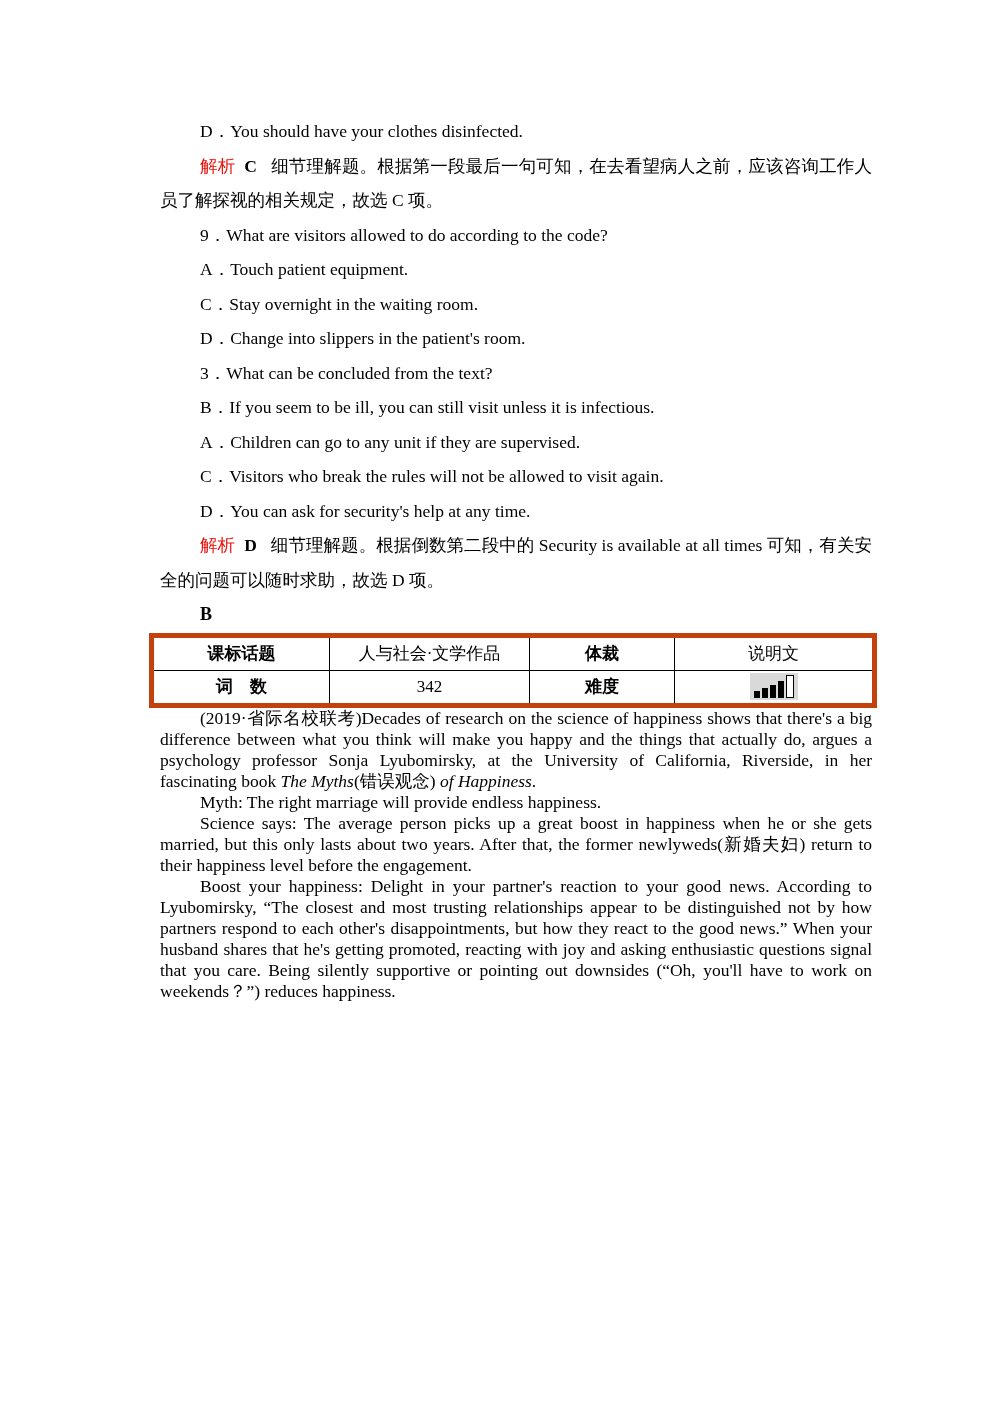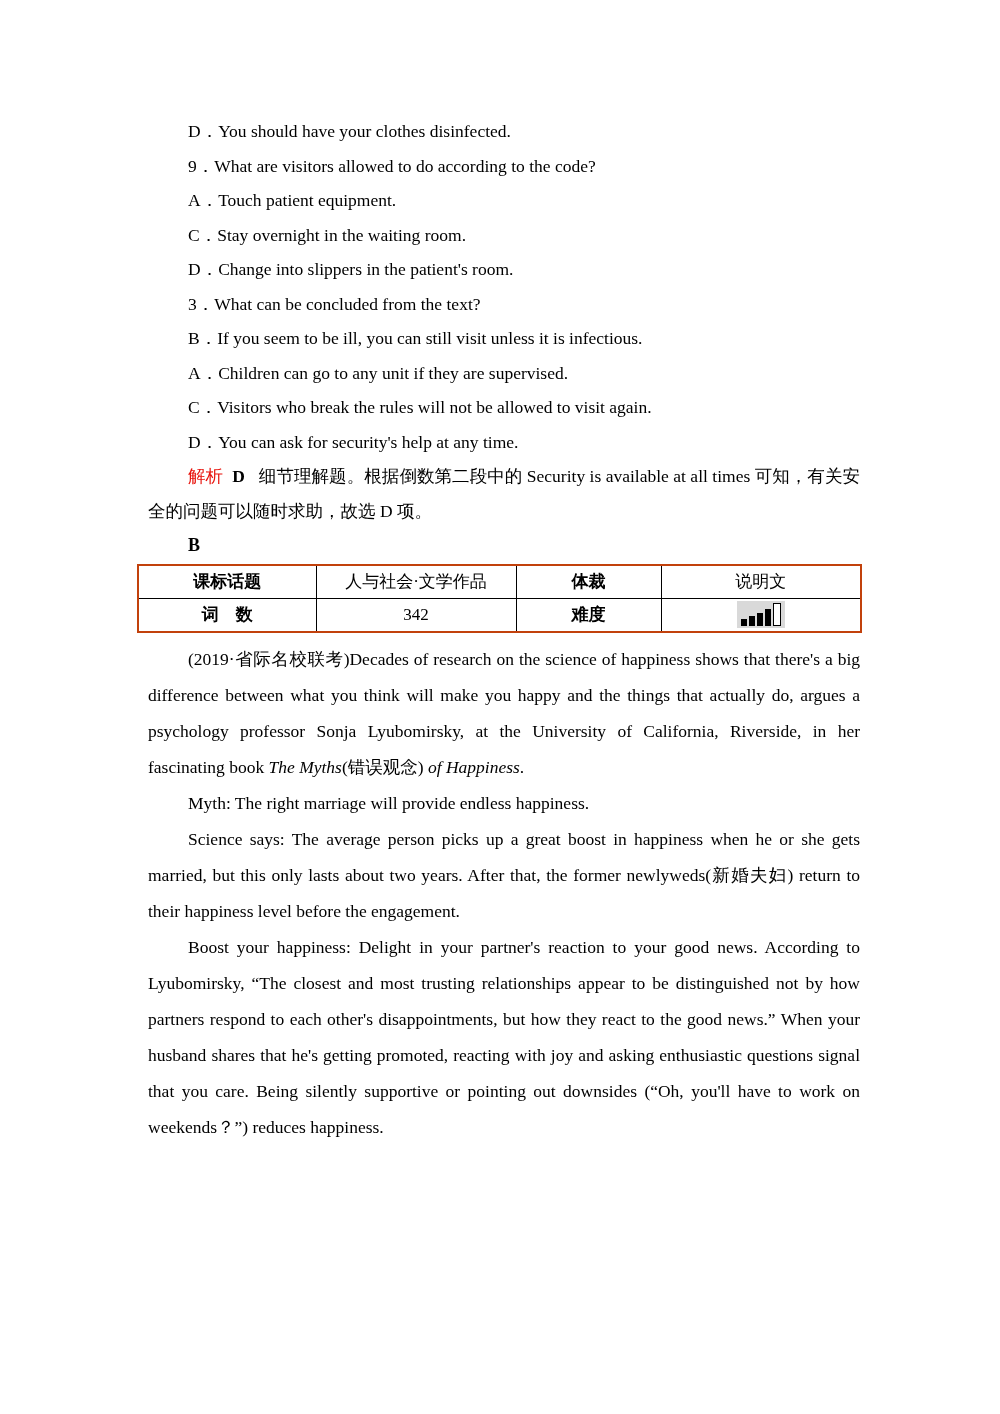--- a/index.html
+++ b/index.html
@@ -10,21 +10,21 @@
   body {
     width: 1000px;
     height: 1414px;
     position: relative;
     font-family: "Liberation Serif", "DejaVu Serif", serif;
     color: #000000;
     overflow: hidden;
   }
   .page {
     position: absolute;
-    left: 148px;
+    left: 160px;
     top: 114px;
     width: 712px;
   }
   p {
     margin: 0;
     font-size: 17.5px;
     line-height: 34.5px;
     text-align: justify;
   }
   .indent { text-indent: 40px; }
@@ -37,33 +37,33 @@
     margin-right: 14px;
   }
   .section-label {
     font-weight: bold;
     font-size: 18px;
   }
   .info-table {
     border-collapse: collapse;
     table-layout: fixed;
     width: 723px;
-    margin: 1px 0 8px -11px;
-    border: 2px solid #c2410c;
+    margin: 1px 0 0 -11px;
+    border: 5px solid #c2410c;
   }
   .info-table td {
     border: 1px solid #000;
     height: 32px;
     text-align: center;
     vertical-align: middle;
     font-size: 17px;
     padding: 0;
   }
   .info-table td.hd { font-weight: bold; }
-  .passage p { line-height: 36px; }
+  .passage p { line-height: 21px; }
   .diff-icon {
     display: inline-flex;
     align-items: flex-end;
     gap: 2px;
     background: #d9d9d9;
     padding: 2px 4px;
     vertical-align: middle;
   }
   .diff-icon i {
     display: block;
@@ -81,20 +81,21 @@
     border: 1.5px solid #000;
   }
 </style>
 </head>
 <body>
 
 <div class="page">
 
   <p class="indent">D．You should have your clothes disinfected.</p>
 
+  <p class="indent"><span class="analysis-label">解析</span><span class="answer-letter">C</span><span>细节理解题。根据第一段最后一句可知，在去看望病人之前，应该咨询工作人员了解探视的相关规定，故选 C 项。</span></p>
 
   <p class="indent">9．What are visitors allowed to do according to the code?</p>
   <p class="indent">A．Touch patient equipment.</p>
   <p class="indent">C．Stay overnight in the waiting room.</p>
   <p class="indent">D．Change into slippers in the patient's room.</p>
 
 
   <p class="indent">3．What can be concluded from the text?</p>
   <p class="indent">B．If you seem to be ill, you can still visit unless it is infectious.</p>
   <p class="indent">A．Children can go to any unit if they are supervised.</p>

